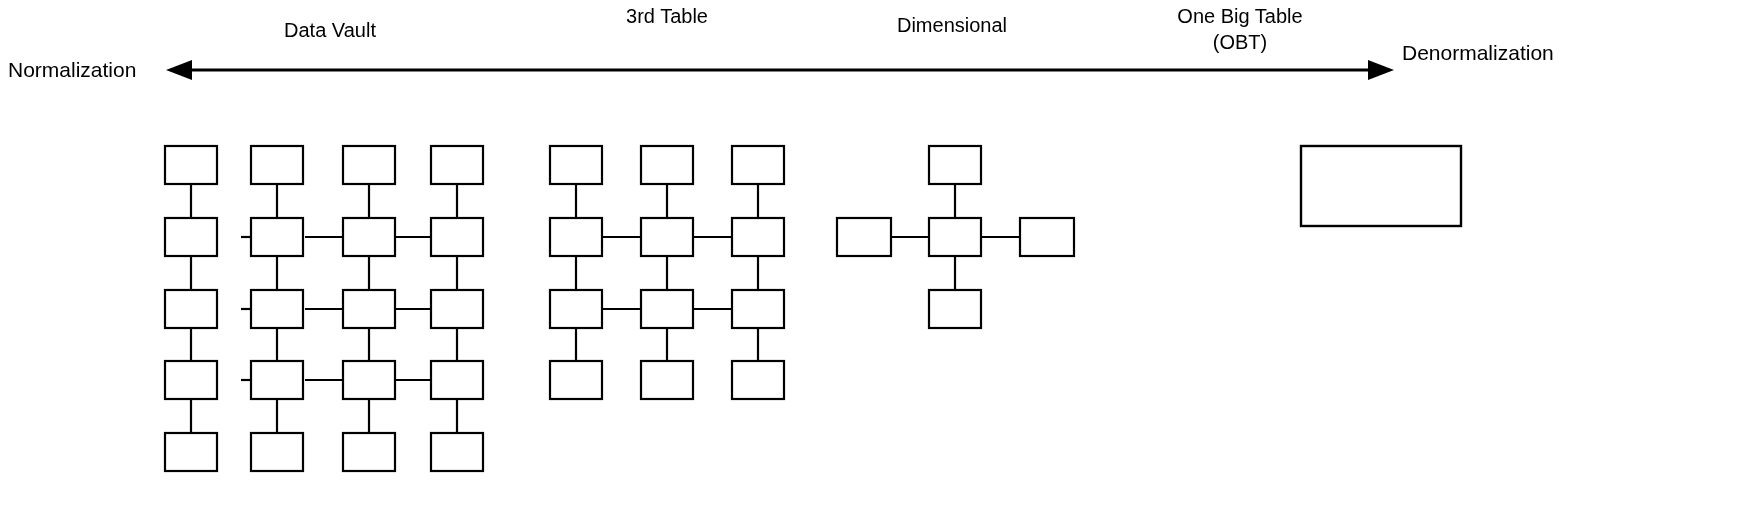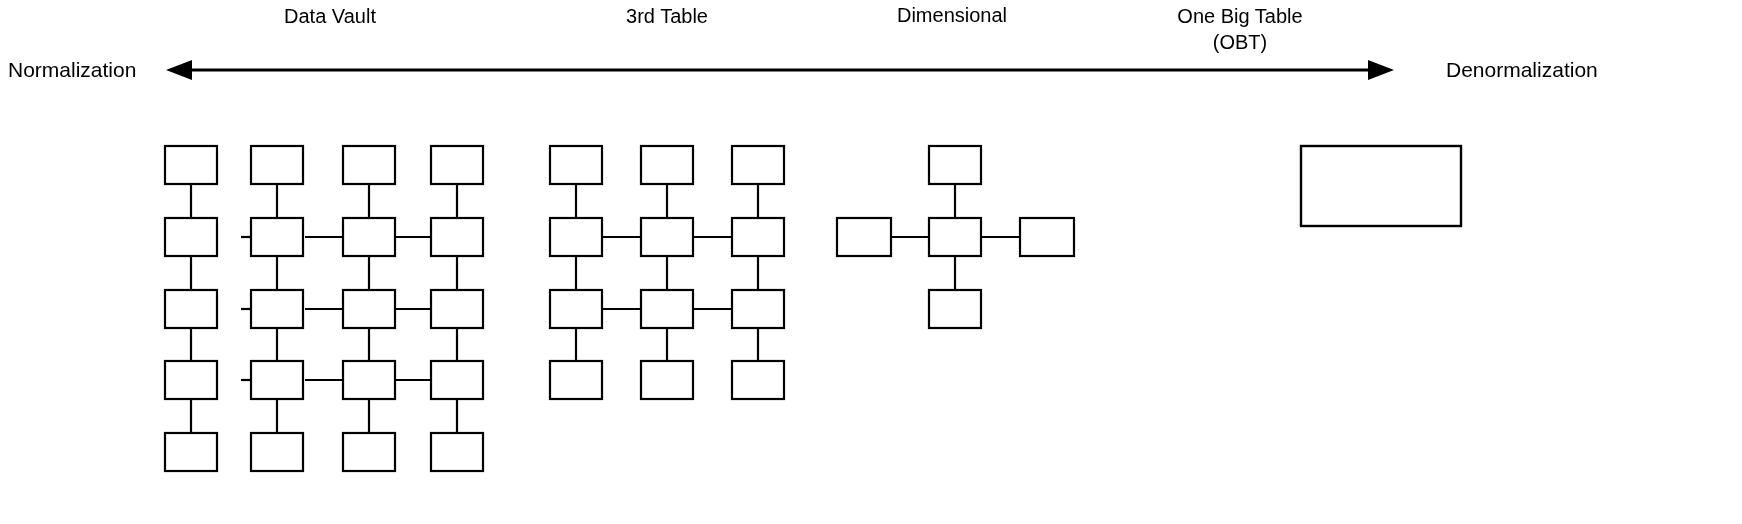--- a/index.html
+++ b/index.html
@@ -60,31 +60,31 @@
     stroke-width: 2.4;
   }
 </style>
 </head>
 <body>
 
 <div id="canvas">
 
   <div class="axis-label" style="left:8px; top:57px;">Normalization</div>
 
-  <div class="axis-label" style="left:1402px; top:57px;margin-left:44px;">Denormalization</div>
-
-  <div class="col-label" style="left:230px; top:3px; width:200px;">
+  <div class="axis-label" style="left:1402px; top:40px;">Denormalization</div>
+
+  <div class="col-label" style="left:230px; top:17px; width:200px;">
     <span>Data Vault</span>
   </div>
 
   <div class="col-label" style="left:567px; top:3px; width:200px;">
     <span>3rd Table</span>
   </div>
 
-  <div class="col-label" style="left:852px; top:2px; width:200px;">
+  <div class="col-label" style="left:852px; top:12px; width:200px;">
     <span>Dimensional</span>
   </div>
 
   <div class="col-label" style="left:1140px; top:3px; width:200px;text-align:center;">
     <span>One Big Table</span>
     <span class="l2">(OBT)</span>
   </div>
 
   <svg id="arrow-svg" width="1742" height="524">
     <line x1="176" y1="70" x2="1384" y2="70" stroke="#000000" stroke-width="3.2"></line>

